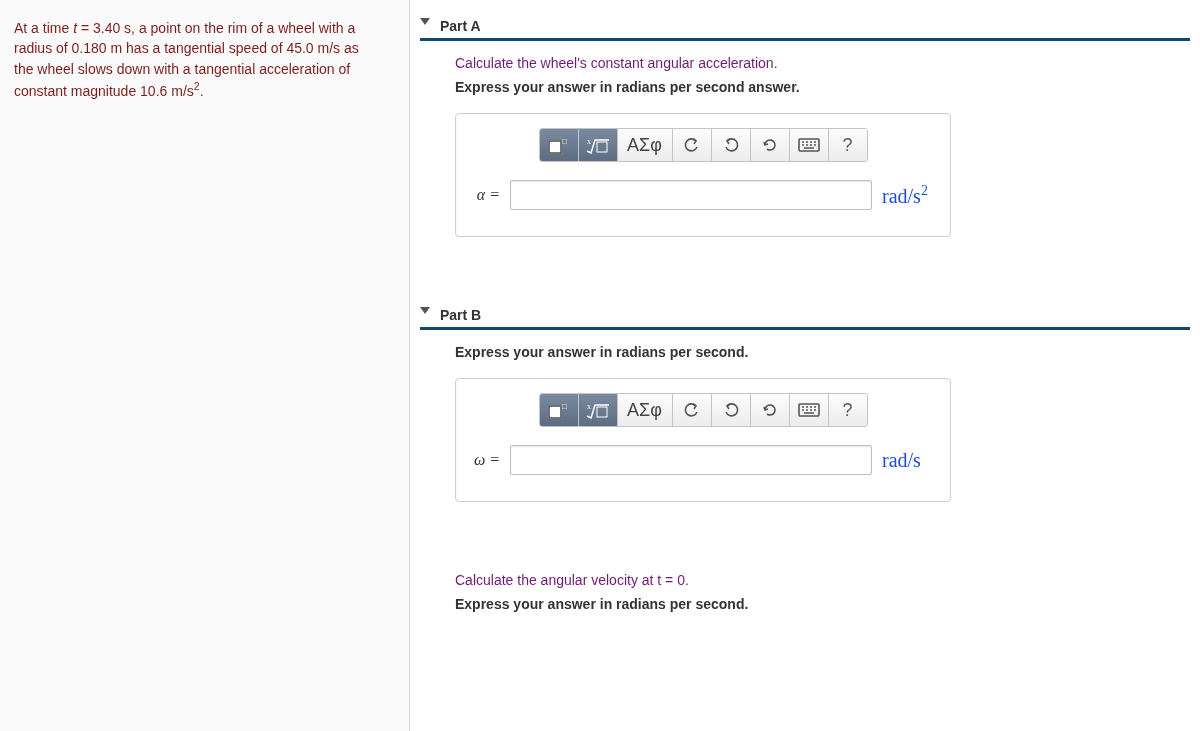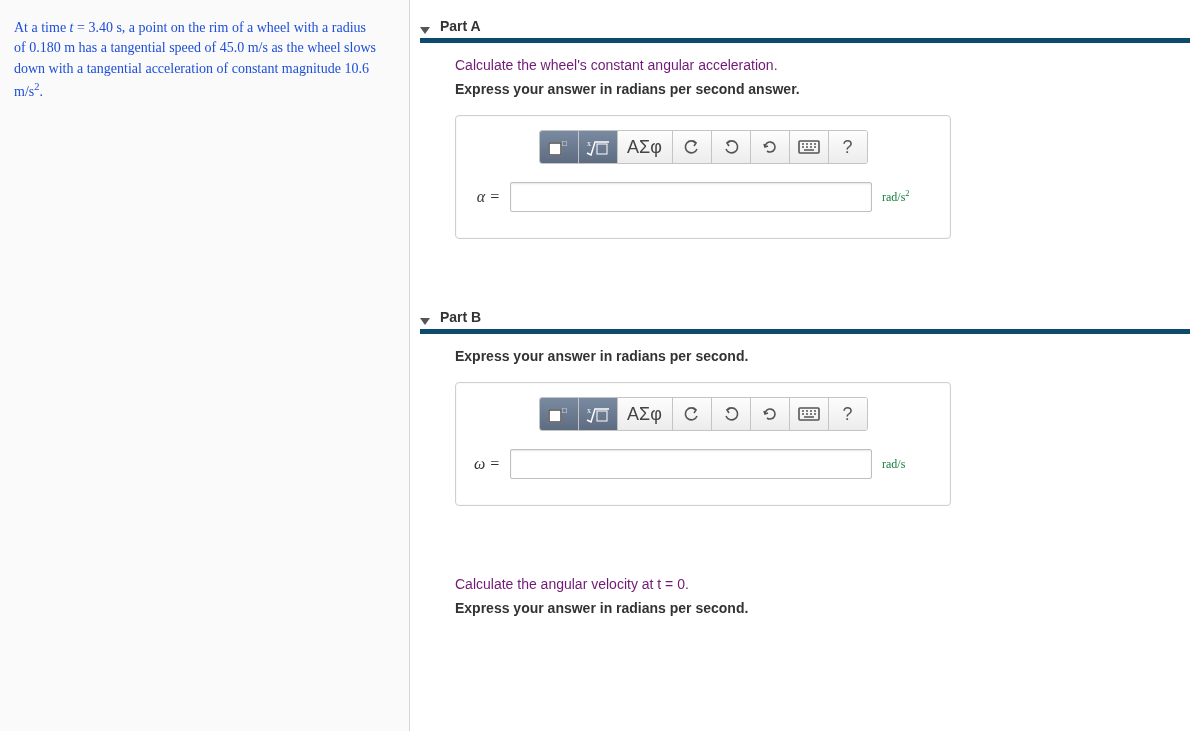--- a/index.html
+++ b/index.html
@@ -17,39 +17,38 @@
   }
   .left-col {
     width: 410px;
     box-sizing: border-box;
     padding: 18px 28px 18px 14px;
     background: #fafafa;
     border-right: 1px solid #d6d6d6;
   }
   .problem-text {
     line-height: 1.45;
-    color: #1d4ed8;
-    font-family: Liberation Serif, serif;
+    color: #7f1d1d;
   }
   .problem-text .it { font-style: italic; }
   .problem-text .sup { vertical-align: super; font-size: 0.75em; }
 
   .right-col {
     flex: 1;
     padding: 18px 10px 30px 10px;
     box-sizing: border-box;
   }
   .part {
     margin-bottom: 70px;
   }
   .part-header {
     display: flex;
-    align-items: flex-end;
+    align-items: flex-start;
     gap: 10px;
-    border-bottom: 5px solid #0c4a6e;
+    border-bottom: 3px solid #0c4a6e;
     padding: 0 0 4px 0;
     margin-bottom: 14px;
   }
   .triangle {
     width: 0; height: 0;
     border-left: 5px solid transparent;
     border-right: 5px solid transparent;
     border-top: 7px solid #555;
     cursor: pointer;
   }
@@ -126,22 +125,22 @@
     flex: 1;
     height: 28px;
     border: 1px solid #bfbfbf;
     border-radius: 2px;
     padding: 0 6px;
     font-size: 14px;
     box-shadow: inset 0 1px 2px rgba(0,0,0,0.1);
   }
   .units {
     font-family: "Times New Roman", serif;
-    font-size: 12px;
-    color: #15803d;
+    font-size: 20px;
+    color: #1d4ed8;
     min-width: 52px;
   }
   .units .sup { vertical-align: super; font-size: 0.7em; }
   .q-mark { font-size: 18px; color: #555; font-weight: normal; }
 
   
   .ic { stroke:#555; stroke-width:1.6; fill:none; }
 </style>
 </head>
 <body>

